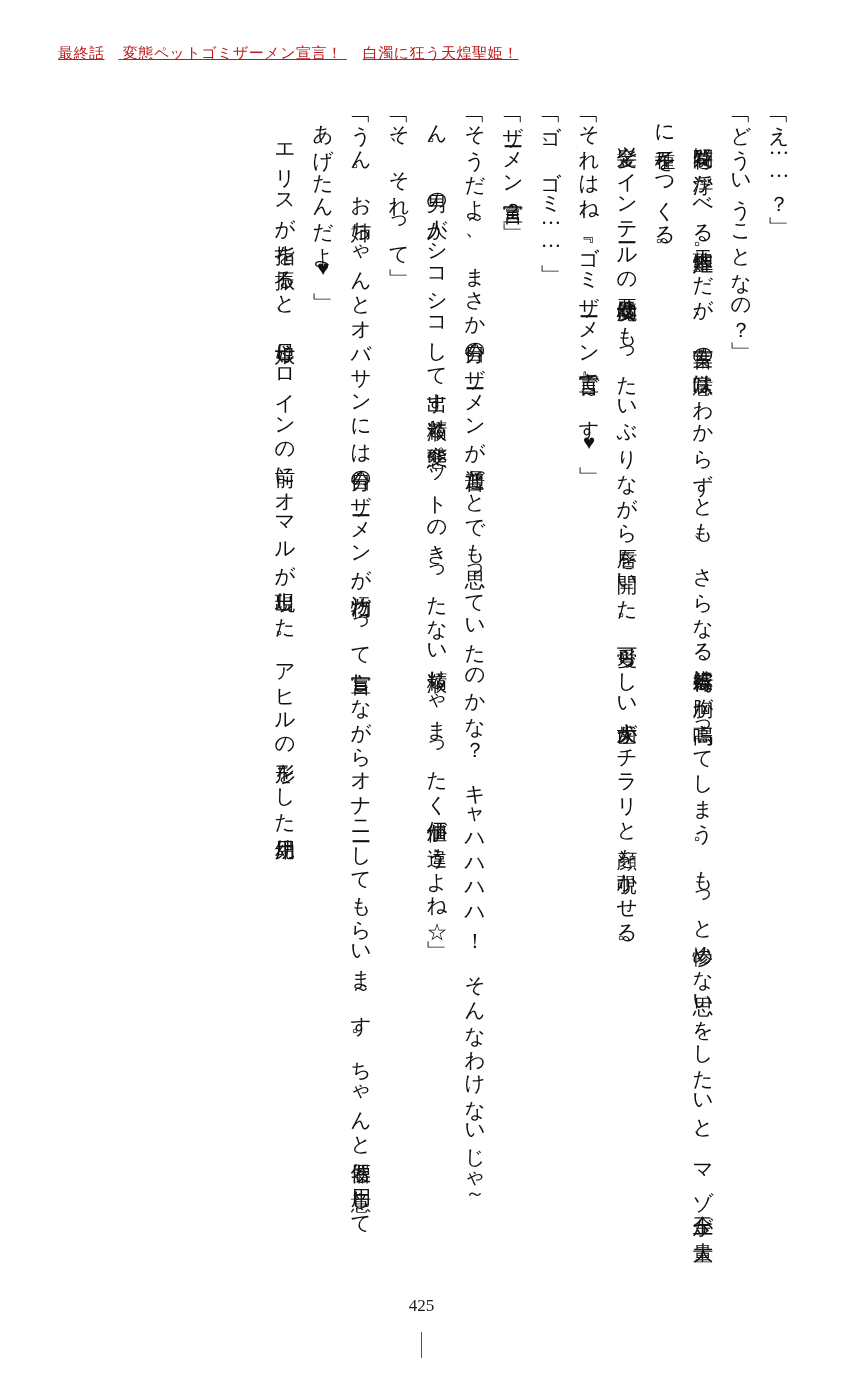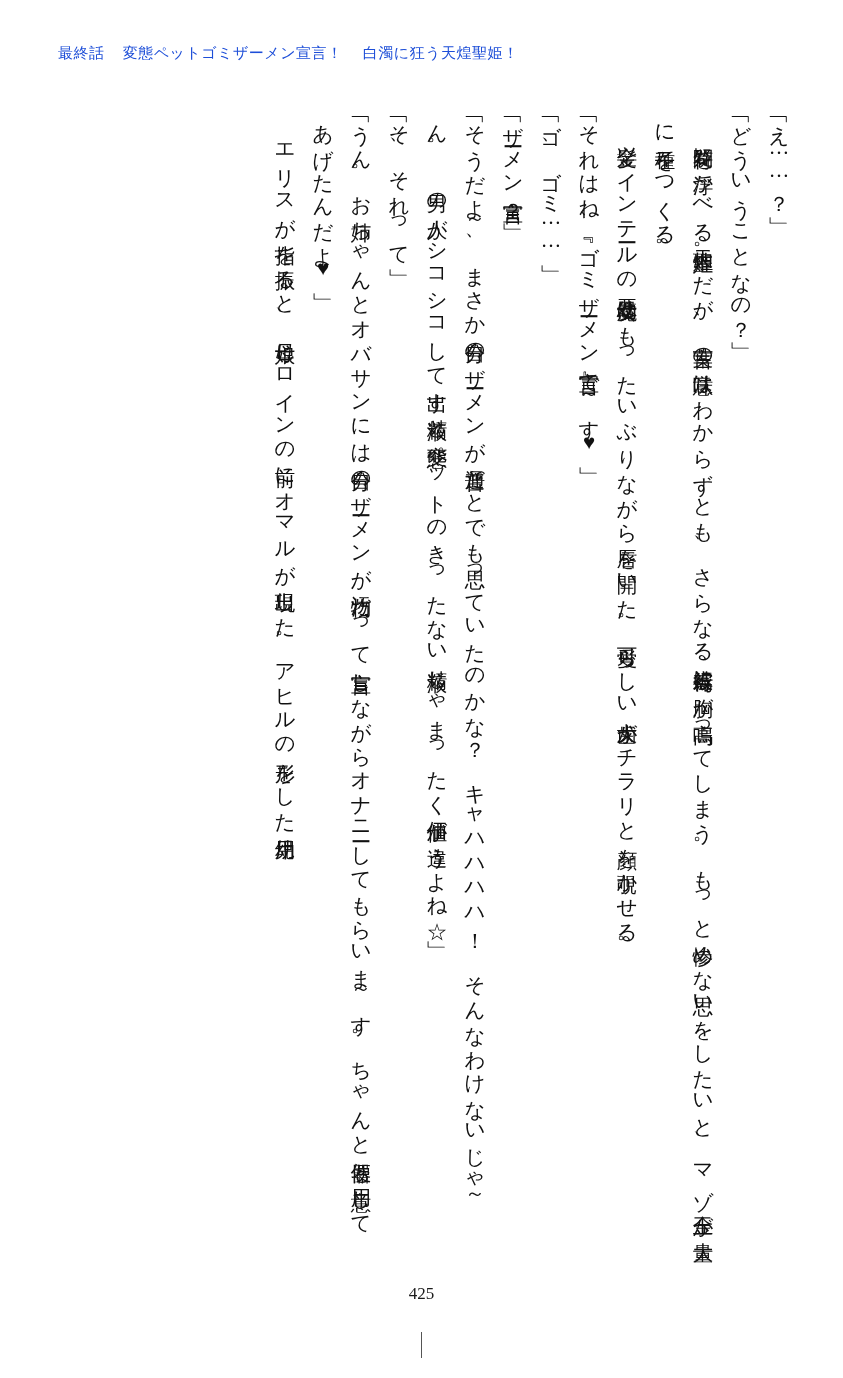--- a/index.html
+++ b/index.html
@@ -16,22 +16,23 @@
     font-family: "Liberation Serif", "DejaVu Serif", serif;
     color: #111111;
   }
   .header {
     position: absolute;
     top: 44px;
     left: 58px;
     width: 730px;
     font-size: 15px;
     letter-spacing: 0.5px;
-    color: #1d4ed8;
+    color: #b91c1c;
     white-space: nowrap;
+    text-decoration: underline;
   }
   .header .chapter {
     margin-right: 14px;
   }
   .header .title2 {
     margin-left: 16px;
   }
   .body-area {
     position: absolute;
     top: 110px;
@@ -49,21 +50,21 @@
   .body-area p {
     margin: 0;
     padding: 0;
     text-indent: 0;
   }
   .body-area p.indent {
     text-indent: 21px;
   }
   .page-number {
     position: absolute;
-    bottom: 74px;
+    bottom: 62px;
     left: 0;
     width: 843px;
     text-align: center;
     font-size: 17px;
     color: #1a1a1a;
     font-family: "Liberation Serif", "DejaVu Serif", serif;
   }
   .tick {
     position: absolute;
     bottom: 20px;

